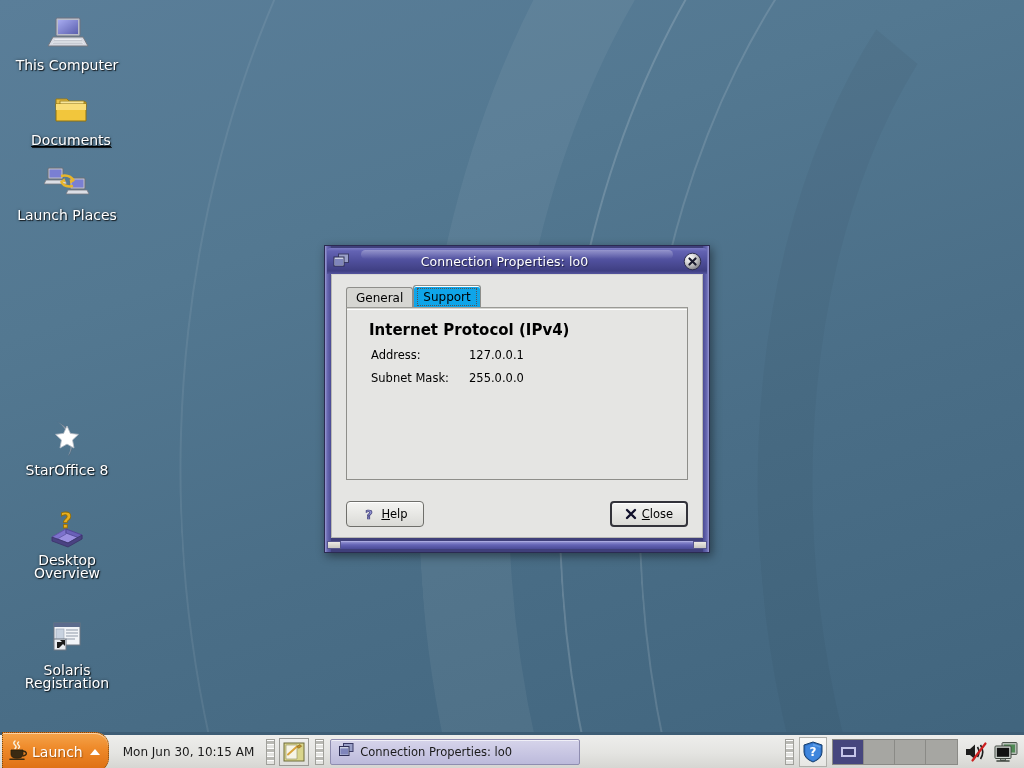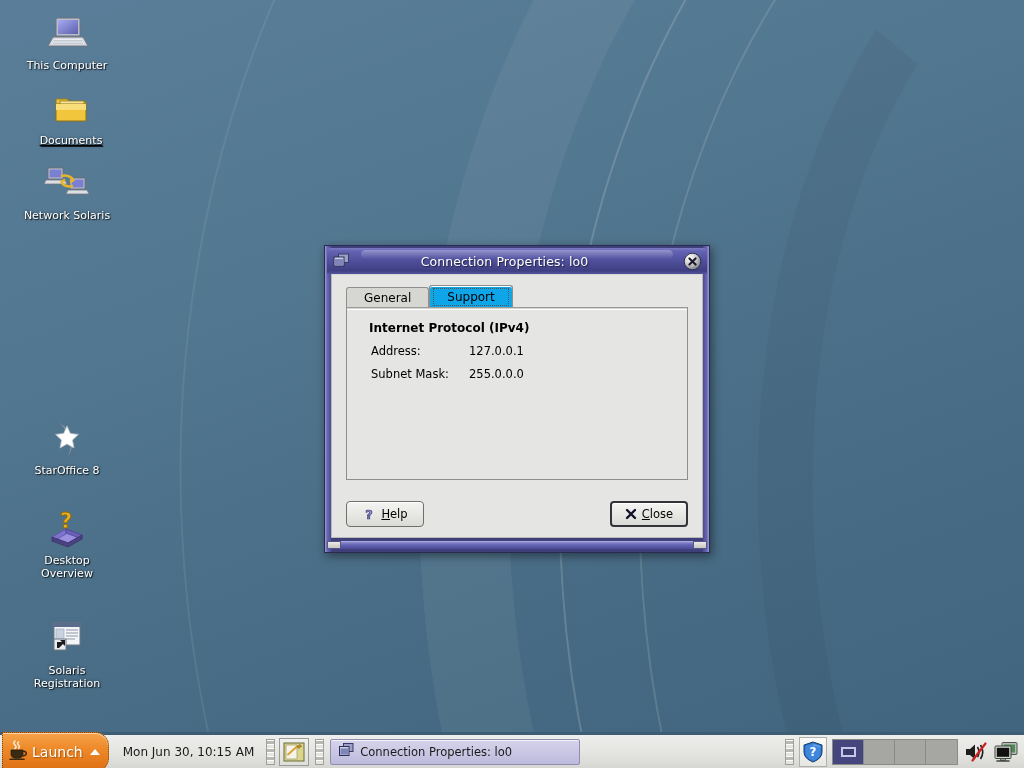--- a/index.html
+++ b/index.html
@@ -65,21 +65,21 @@
     width: 118px;
     text-align: center;
     cursor: default;
   }
   .desk-icon .glyph {
     height: 46px;
     display: flex; align-items: flex-end; justify-content: center;
     margin-bottom: 3px;
   }
   .desk-icon .lbl {
-    font-size: 11px;
+    font-size: 14px;
     color: #ffffff;
     line-height: 13px;
     text-shadow: 1px 1px 1px rgba(0,0,0,0.75), 0 0 3px rgba(0,0,0,0.5);
     white-space: pre-line;
   }
 
   
   #dialog {
     position: absolute;
     left: 324px; top: 245px;
@@ -151,21 +151,21 @@
   
   #tabstrip {
     position: relative;
     height: 22px;
     margin: 10px 14px 0 14px;
     display: flex; align-items: flex-end;
     flex: 0 0 auto;
   }
   .tab {
     height: 20px;
-    padding: 0 17px;
+    padding: 0 9px;
     font-size: 12px;
     color: #000;
     display: flex; align-items: center;
     background: #d6d6d2;
     border: 1px solid #8e8e8a;
     border-bottom: none;
     border-radius: 3px 3px 0 0;
     cursor: pointer;
     position: relative;
   }
@@ -193,21 +193,21 @@
     margin-bottom: 11px;
     max-height: 184px;
   }
   #tabpanel::before {
     content: "";
     position: absolute; left: 0; right: 0; top: -1px; height: 1px;
     background: #d4d4d0;
   }
 
   .section-title {
-    font-size: 12px; font-weight: bold; color: #000;
+    font-size: 15px; font-weight: bold; color: #000;
     margin: 12px 0 0 22px;
   }
   .field-row {
     display: flex; align-items: baseline;
     margin: 9px 0 0 24px;
     font-size: 11.5px; color: #000;
   }
   .field-label { width: 98px; flex: 0 0 auto; }
   .field-value { flex: 0 0 auto; }
 
@@ -414,21 +414,21 @@
           <path d="M2 18 h19 l2 4 H0 z" fill="#dcdfe6" stroke="#73777f" stroke-width="0.8"></path>
           <rect x="26" y="16" width="15" height="11" rx="1" fill="#c0c4cf" stroke="#6a6e77"></rect>
           <rect x="27.5" y="17.5" width="12" height="8" fill="#7a7fd2"></rect>
           <path d="M24 28 h19 l2 4 H22 z" fill="#dcdfe6" stroke="#73777f" stroke-width="0.8"></path>
           <path d="M17 14 q9 -2 13 5" stroke="#e8b52a" stroke-width="2.6" fill="none"></path>
           <path d="M30 19 l-4.5 -1.5 l1 4.2 z" fill="#e8b52a"></path>
           <path d="M29 24 q-9 2 -12 -5" stroke="#e8b52a" stroke-width="2.6" fill="none"></path>
           <path d="M17 19 l4.5 1.5 l-1 -4.2 z" fill="#e8b52a"></path>
         </svg>
       </div>
-      <div class="lbl">Network Solaris</div>
+      <div class="lbl">Launch Places</div>
     </div>
 
 
     <div class="desk-icon" style="left:8px; top:415px;">
       <div class="glyph">
         <svg width="44" height="44" viewBox="0 0 44 44">
           <path d="M11 4 q14 6 16 20 q1.5 10 -4 16 q7 -10 3 -20 q-4 -11 -15 -16 z" fill="#5c6472"></path>
           <path d="M13 5 q13 7 14 19 q1 9 -4 15 q5 -10 1 -19 q-4 -10 -11 -15 z" fill="#99a0ac" opacity="0.75"></path>
           <path d="M22 9 l3.4 7.4 l8 1 l-5.9 5.6 l1.5 8 l-7 -3.9 l-7 3.9 l1.5 -8 l-5.9 -5.6 l8 -1 z" fill="#ffffff" stroke="#b9bec7" stroke-width="0.8"></path>
         </svg>

